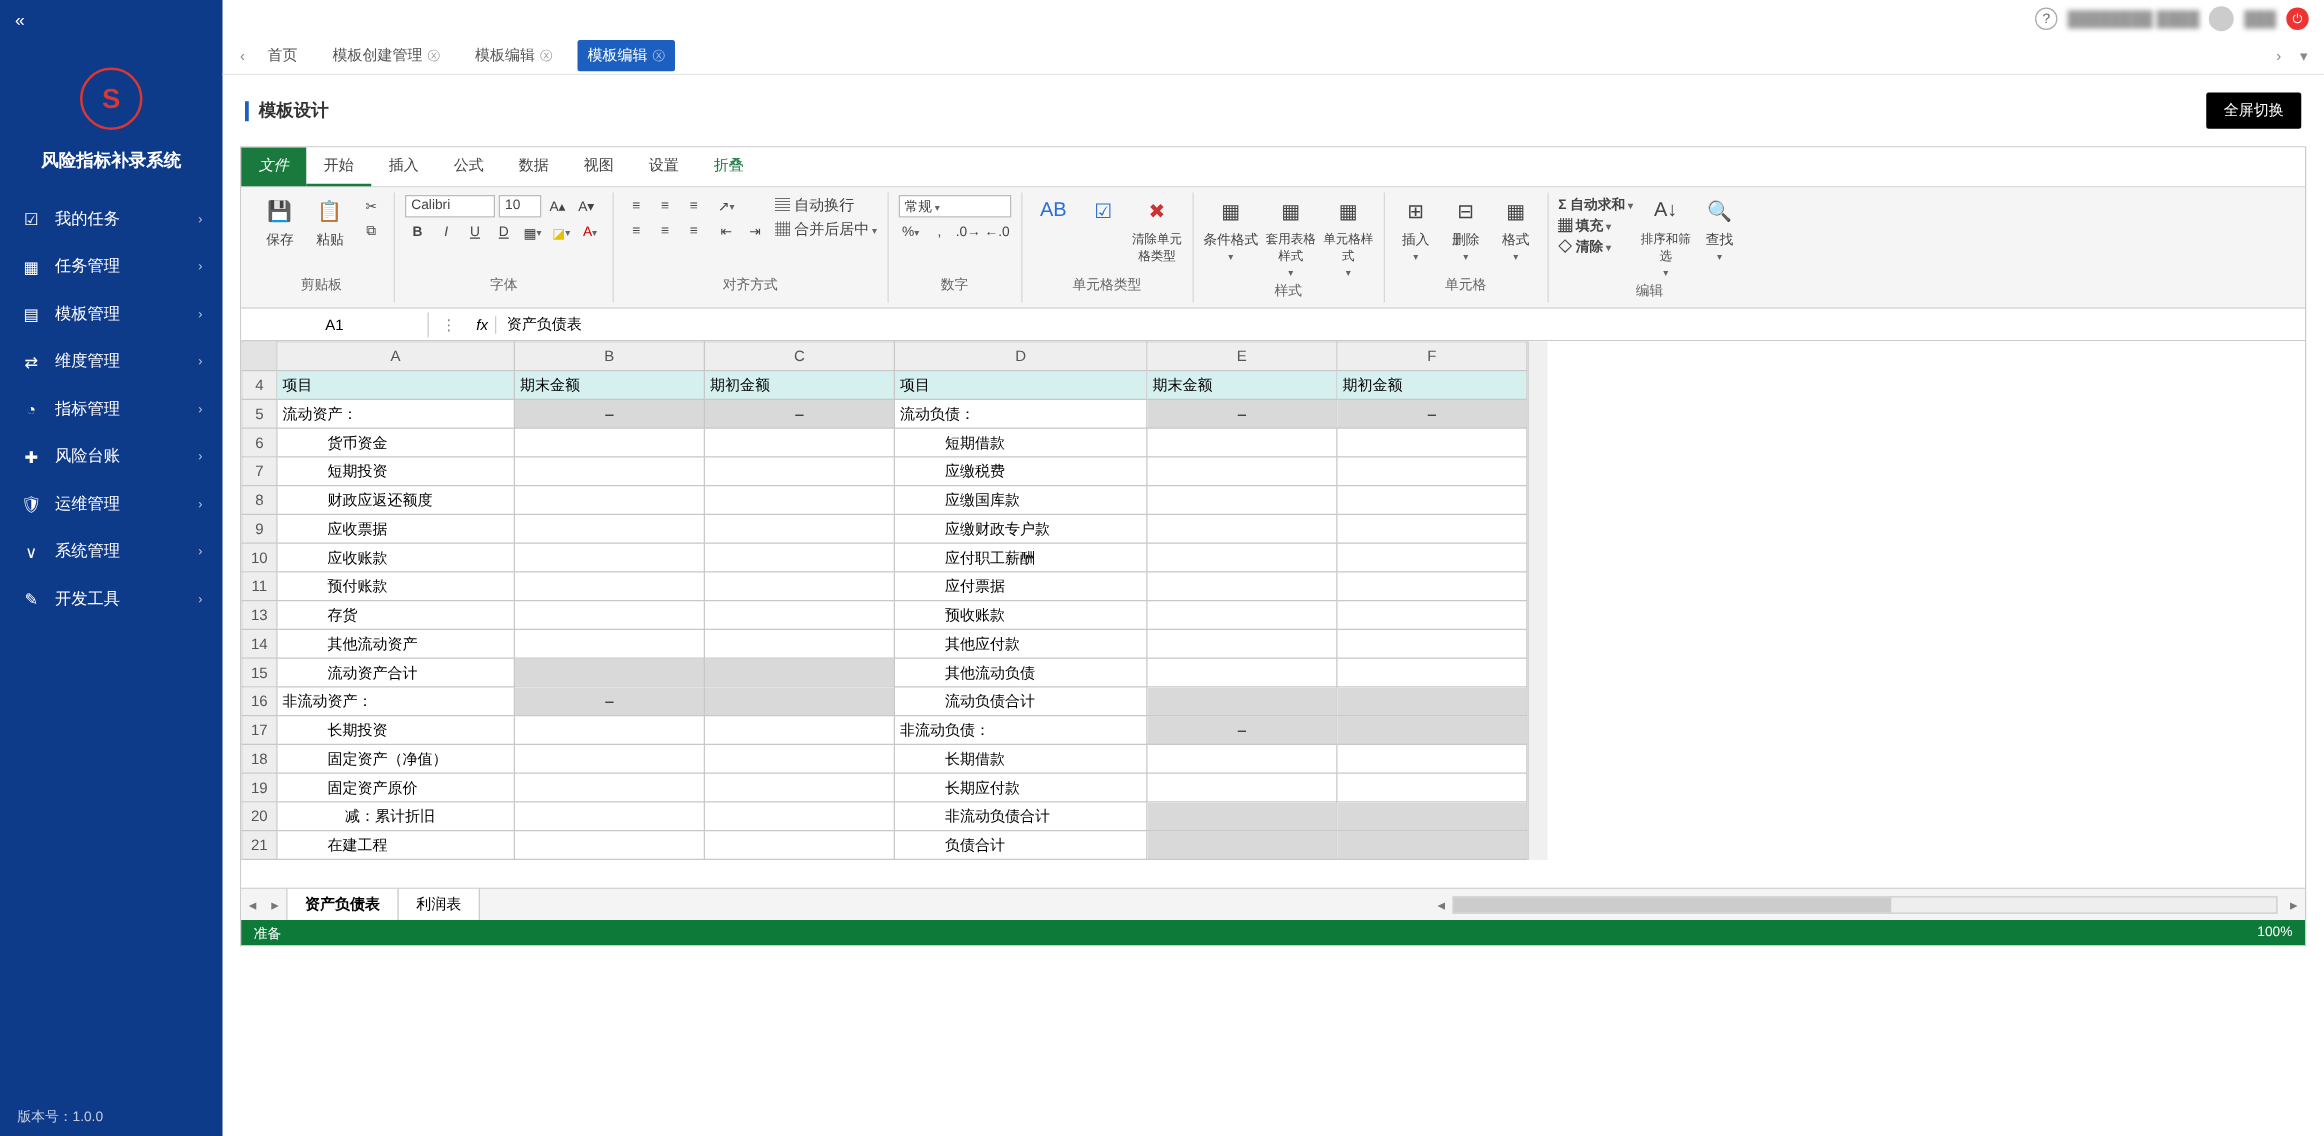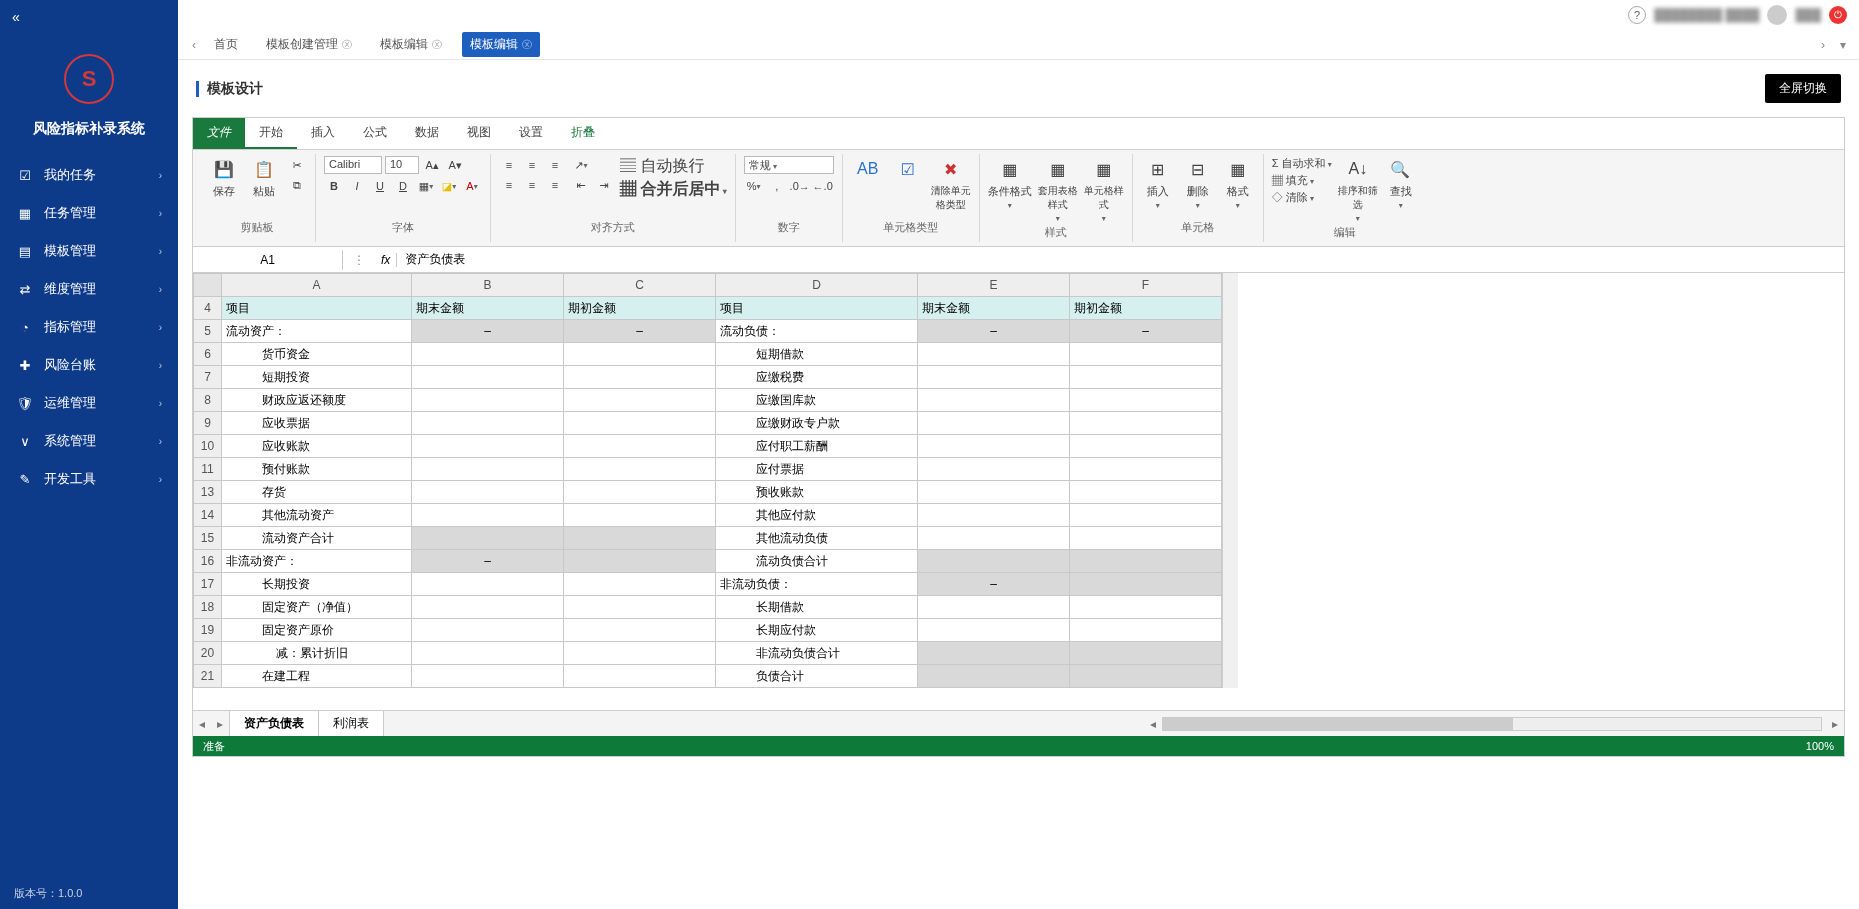--- a/index.html
+++ b/index.html
@@ -58,21 +58,21 @@
 .rgroup { border-right: 1px solid #d8d8d8; padding: 2px 8px; display: flex; flex-direction: column; }
 .rgroup:last-child { border-right: none; }
 .rgroup-body { display: flex; align-items: flex-start; gap: 6px; min-height: 62px; }
 .rgroup-label { text-align: center; font-size: 11px; color: #666; padding-top: 2px; }
 .big-btn { display: flex; flex-direction: column; align-items: center; gap: 2px; cursor: pointer; min-width: 34px; }
 .big-btn .bicon { width: 26px; height: 26px; display: flex; align-items: center; justify-content: center; font-size: 16px; }
 .small-col { display: flex; flex-direction: column; gap: 2px; }
 .small-row { display: flex; gap: 3px; }
 .small-btn { width: 20px; height: 18px; display: inline-flex; align-items: center; justify-content: center; cursor: pointer; font-size: 11px; border: 1px solid transparent; }
 .sel { border: 1px solid #bbb; background: #fff; padding: 1px 4px; font-size: 11px; height: 18px; }
-.sel.font { width: 58px; }
+.sel.font { width: 72px; }
 .sel.size { width: 34px; }
 .sel.numfmt { width: 90px; }
 .dd::after { content: " ▾"; font-size: 8px; color: #666; }
 
 
 .formula-bar { display: flex; align-items: center; border-bottom: 1px solid #ccc; font-size: 12px; height: 26px; background: #fff; }
 .namebox { width: 150px; border-right: 1px solid #ccc; text-align: center; padding: 3px; }
 .fx-controls { display: flex; gap: 10px; padding: 0 10px; color: #888; }
 .fx-label { font-style: italic; padding: 0 6px; border-right: 1px solid #ccc; }
 .formula-input { flex: 1; padding: 3px 8px; }
@@ -280,23 +280,23 @@
               <span class="small-btn">≡</span>
             </div>
           </div>
           <div class="small-col">
             <span class="small-btn dd">↗</span>
             <div class="small-row">
               <span class="small-btn">⇤</span>
               <span class="small-btn">⇥</span>
             </div>
           </div>
-          <div class="small-col" style="font-size:16px;justify-content:flex-end;">
+          <div class="small-col" style="font-size:12px;justify-content:flex-end;">
             <span style="cursor:pointer;">▤ <span>自动换行</span></span>
-            <span class="dd" style="cursor:pointer;font-weight:bold;">▦ <span>合并后居中</span></span>
+            <span class="dd" style="cursor:pointer;">▦ <span>合并后居中</span></span>
           </div>
         </div>
         <div class="rgroup-label">对齐方式</div>
       </div>
 
       <div class="rgroup">
         <div class="rgroup-body" style="flex-direction:column;gap:3px;">
           <span class="sel numfmt dd">常规</span>
           <div class="small-row">
             <span class="small-btn dd">%</span>
@@ -355,21 +355,21 @@
           <div class="big-btn dd">
               <span class="bicon">▦</span>
               <span>格式</span>
             </div>
         </div>
         <div class="rgroup-label">单元格</div>
       </div>
 
       <div class="rgroup">
         <div class="rgroup-body">
-          <div class="small-col" style="font-size:11px;gap:2px;">
+          <div class="small-col" style="font-size:11px;gap:2px;font-weight:bold;">
             <span class="dd" style="cursor:pointer;">Σ <span>自动求和</span></span>
             <span class="dd" style="cursor:pointer;">▦ <span>填充</span></span>
             <span class="dd" style="cursor:pointer;">◇ <span>清除</span></span>
           </div>
           <div class="big-btn dd">
               <span class="bicon">A↓</span>
               <span style="font-size:10px;max-width:40px;text-align:center;">排序和筛选</span>
             </div>
           <div class="big-btn dd">
               <span class="bicon">🔍</span>

